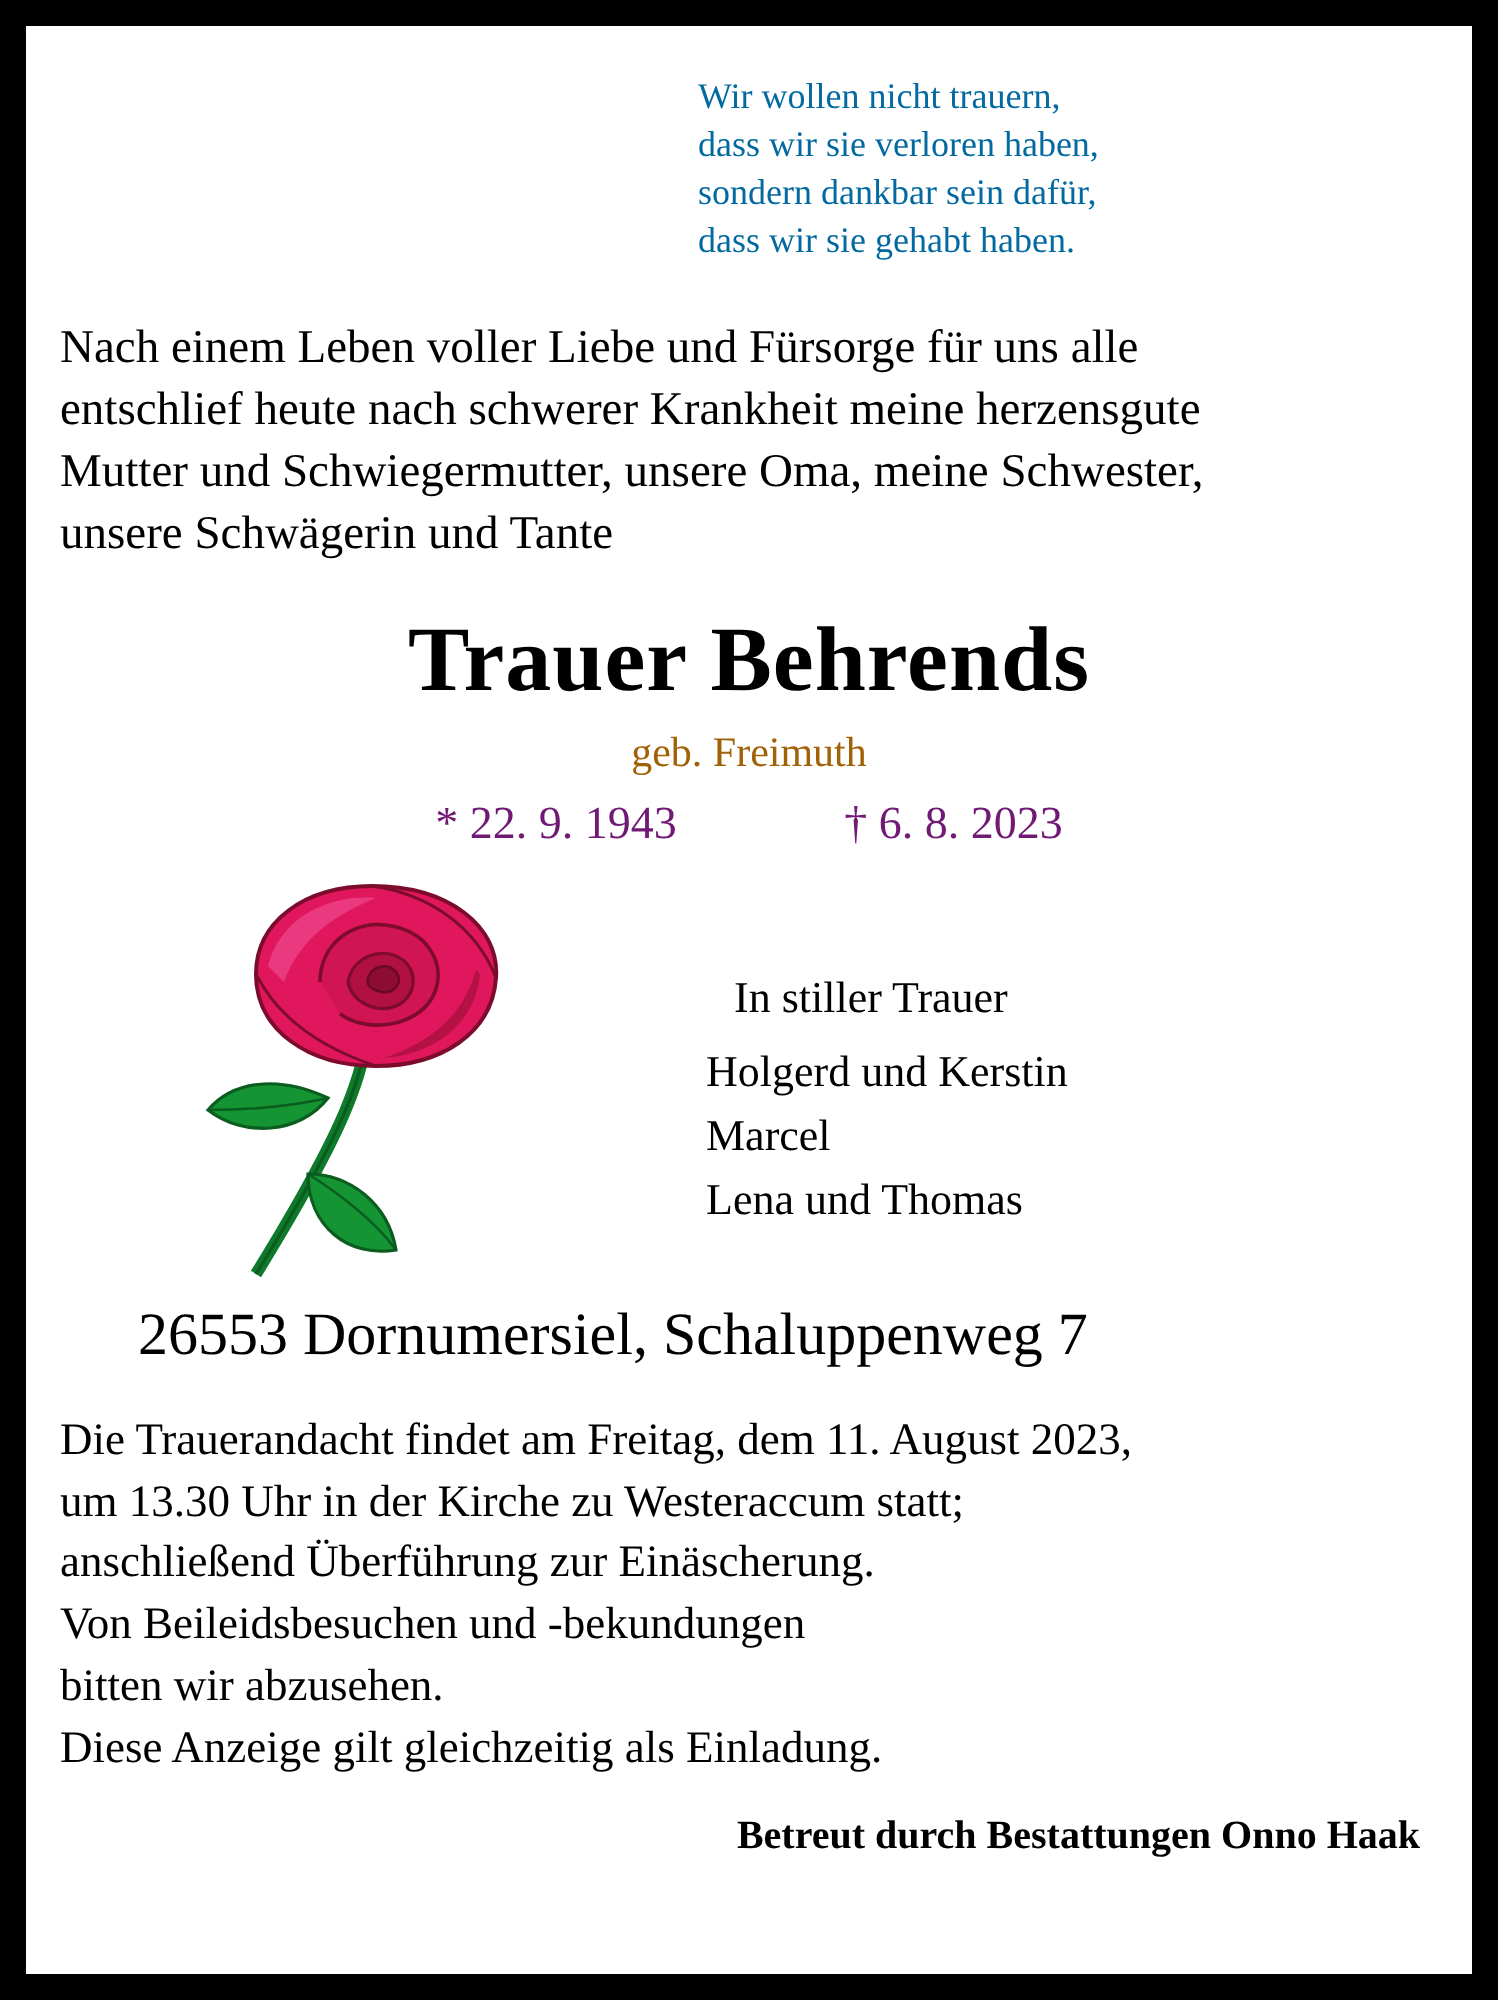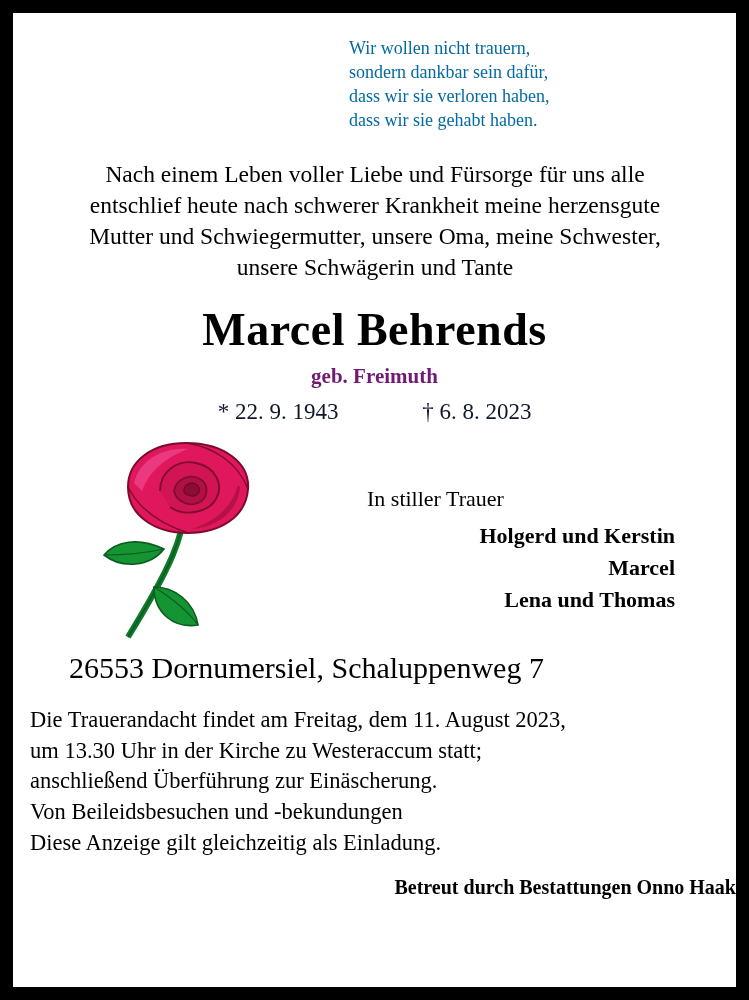--- a/index.html
+++ b/index.html
@@ -32,42 +32,42 @@
     padding-left: 336px;
   }
   .poem div { white-space: pre; }
 
   .intro {
     font-size: 23.5px;
     line-height: 1.32;
     color: #000;
     padding: 26px 16px 0 17px;
   }
-  .intro div { white-space: pre; text-align: center; }
+  .intro div { white-space: pre; }
 
   .name {
     text-align: center;
     font-size: 46px;
     font-weight: bold;
     letter-spacing: 0.5px;
     margin-top: 20px;
     color: #000;
   }
   .maiden {
     text-align: center;
     font-size: 21px;
-    font-weight: bold;
+    font-weight: normal;
     margin-top: 8px;
-    color: #701a75;
+    color: #a16207;
   }
   .dates {
     text-align: center;
     font-size: 23px;
     margin-top: 10px;
-    color: #0f172a;
+    color: #701a75;
   }
   .dates .birth { display: inline-block; }
   .dates .death { display: inline-block; margin-left: 78px; }
 
   .middle {
     position: relative;
     height: 220px;
   }
   .rose {
     position: absolute;
@@ -84,23 +84,23 @@
     color: #000;
   }
   .mourners .lead {
     font-size: 22px;
     margin-bottom: 8px;
     padding-left: 14px;
     margin-top: 39px;
   }
   .mourners .fam {
     font-size: 22px;
-    font-weight: bold;
+    font-weight: normal;
     line-height: 1.45;
-    text-align: right;
+    text-align: left;
     padding-right: 18px;
   }
 
   .address {
     font-size: 30px;
     color: #000;
     padding-left: 17px;
     margin-top: 6px;
     margin-left: 39px;
   }
@@ -111,43 +111,44 @@
     padding-left: 17px;
     margin-top: 20px;
   }
   .service div { white-space: pre; }
 
   .footer {
     font-size: 20px;
     font-weight: bold;
     color: #000;
     text-align: right;
+    padding-right: 26px;
     margin-top: 17px;
   }
 </style>
 </head>
 <body>
 
 <div class="obituary">
 
   <div class="poem">
     <div>Wir wollen nicht trauern,</div>
+    <div>dass wir sie verloren haben,</div>
     <div>sondern dankbar sein dafür,</div>
-    <div>dass wir sie verloren haben,</div>
     <div>dass wir sie gehabt haben.</div>
   </div>
 
   <div class="intro">
     <div>Nach einem Leben voller Liebe und Fürsorge für uns alle</div>
     <div>entschlief heute nach schwerer Krankheit meine herzensgute</div>
     <div>Mutter und Schwiegermutter, unsere Oma, meine Schwester,</div>
     <div>unsere Schwägerin und Tante</div>
   </div>
 
-  <div class="name">Marcel Behrends</div>
+  <div class="name">Trauer Behrends</div>
   <div class="maiden">geb. Freimuth</div>
   <div class="dates">
     <span class="birth">* 22. 9. 1943</span>
     <span class="death">† 6. 8. 2023</span>
   </div>
 
   <div class="middle">
     <div class="rose">
       <svg viewBox="0 0 180 210" width="180" height="210" xmlns="http://www.w3.org/2000/svg">
 
@@ -187,18 +188,19 @@
     </div>
   </div>
 
   <div class="address">26553 Dornumersiel, Schaluppenweg 7</div>
 
   <div class="service">
     <div>Die Trauerandacht findet am Freitag, dem 11. August 2023,</div>
     <div>um 13.30 Uhr in der Kirche zu Westeraccum statt;</div>
     <div>anschließend Überführung zur Einäscherung.</div>
     <div>Von Beileidsbesuchen und -bekundungen</div>
+    <div>bitten wir abzusehen.</div>
     <div>Diese Anzeige gilt gleichzeitig als Einladung.</div>
   </div>
 
   <div class="footer">Betreut durch Bestattungen Onno Haak</div>
 
 </div>
 
 </body></html>

